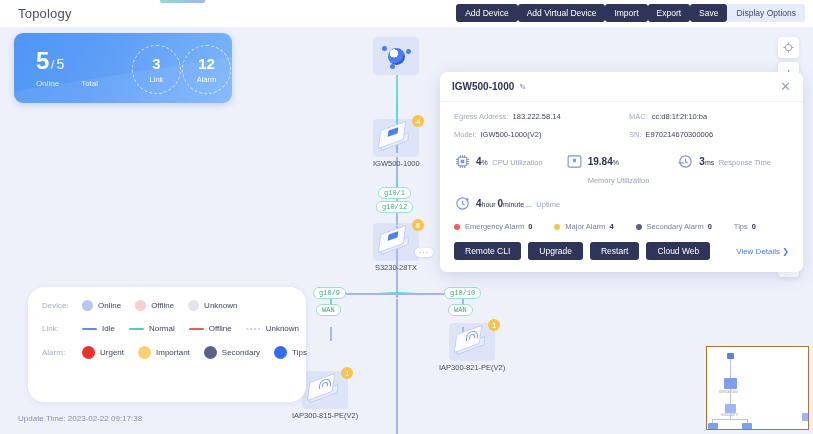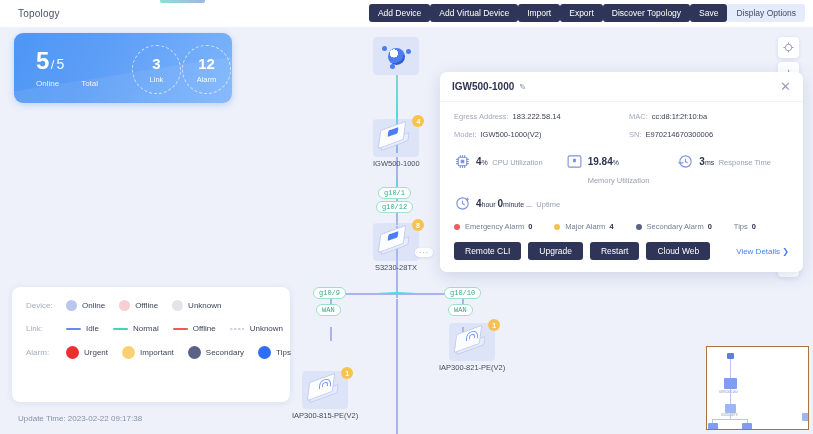--- a/index.html
+++ b/index.html
@@ -10,21 +10,21 @@
     background: #eef1fa;
   }
   #app { position: relative; width: 813px; height: 434px; background: #eef1fa; }
 
   
   .topbar {
     position: absolute; left: 0; top: 0; width: 813px; height: 27px;
     background: #ffffff; display: flex; align-items: center;
   }
   .topbar-title {
-    font-size: 10px; color: #4a5166; margin-left: 18px; letter-spacing: .2px;
+    font-size: 13px; color: #4a5166; margin-left: 18px; letter-spacing: .2px;
   }
   .topbar-accent {
     position: absolute; left: 160px; top: 0px; width: 45px; height: 3px;
     background: linear-gradient(90deg,#8fe0cf 0%,#9fb4ea 100%);
     border-radius: 0 0 2px 2px;
   }
   .btn-group {
     position: absolute; right: 8px; top: 4px; display: flex; align-items: center;
   }
   .btn {
@@ -66,22 +66,22 @@
     display: flex; flex-direction: column; align-items: center; justify-content: center;
     color: #fff;
   }
   .ring .rn { font-size: 15px; font-weight: bold; line-height: 1; }
   .ring .rl { font-size: 7.5px; margin-top: 4px; opacity: .95; }
   .ring-link { left: 118px; }
   .ring-alarm { left: 168px; }
 
   
   .legend {
-    position: absolute; left: 12px; top: 287px; width: 278px; height: 115px;
-    background: #fff; border-radius: 8px; box-shadow: 0 1px 6px rgba(130,145,190,.18);
+    position: absolute; left: 28px; top: 287px; width: 278px; height: 115px;
+    background: #fff; border-radius: 16px; box-shadow: 0 1px 6px rgba(130,145,190,.18);
     padding: 13px 14px; font-size: 8px; color: #3f4558;
   }
   .lg-row { display: flex; align-items: center; margin-bottom: 13px; }
   .lg-row:last-child { margin-bottom: 1px; }
   .lg-key { width: 40px; color: #a6adc2; font-size: 8px; flex: none; }
   .lg-items { display: flex; align-items: center; gap: 14px; flex-wrap: nowrap; }
   .lg-it { display: flex; align-items: center; gap: 5px; white-space: nowrap; }
   .dot { width: 11px; height: 11px; border-radius: 50%; flex: none; }
   .dotb { width: 13px; height: 13px; border-radius: 50%; flex: none; }
   .lin { width: 15px; height: 2px; border-radius: 1px; flex: none; }
@@ -239,21 +239,20 @@
 <div id="app">
 
   <div class="topbar">
     <div class="topbar-accent"></div>
     <div class="topbar-title">Topology</div>
     <div class="btn-group">
       <div class="btn">Add Device</div>
       <div class="btn">Add Virtual Device</div>
       <div class="btn">Import</div>
       <div class="btn">Export</div>
-      <div class="btn">Discover Topology</div>
       <div class="btn">Save</div>
       <div class="btn btn-light">Display Options</div>
     </div>
   </div>
 
   <div class="canvas">
 
     <div class="edge edge-v edge-teal" style="left:396px; top:48px; height:78px;"></div>
     <div class="edge edge-v" style="left:396px; top:130px; height:45px; background:#a9b4ee;"></div>
     <div class="edge edge-v edge-cyan" style="left:396px; top:148px; height:28px;"></div>

